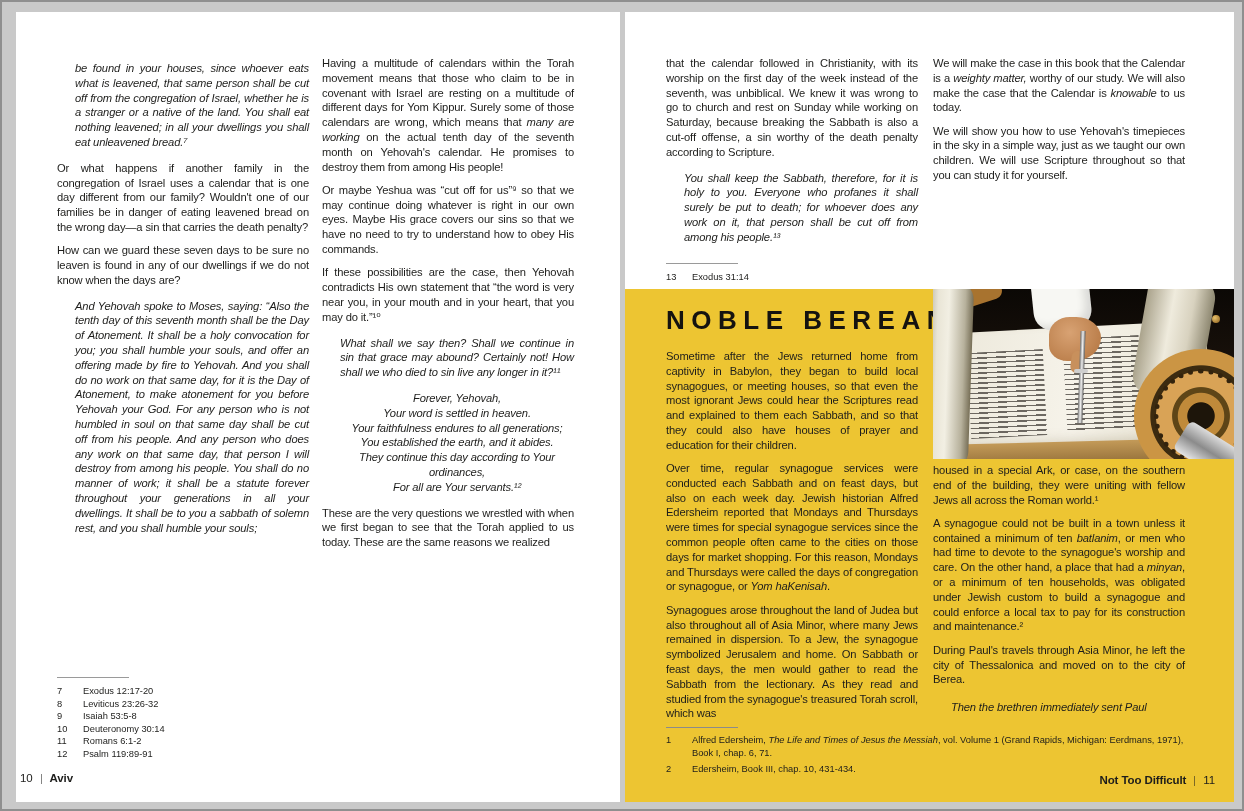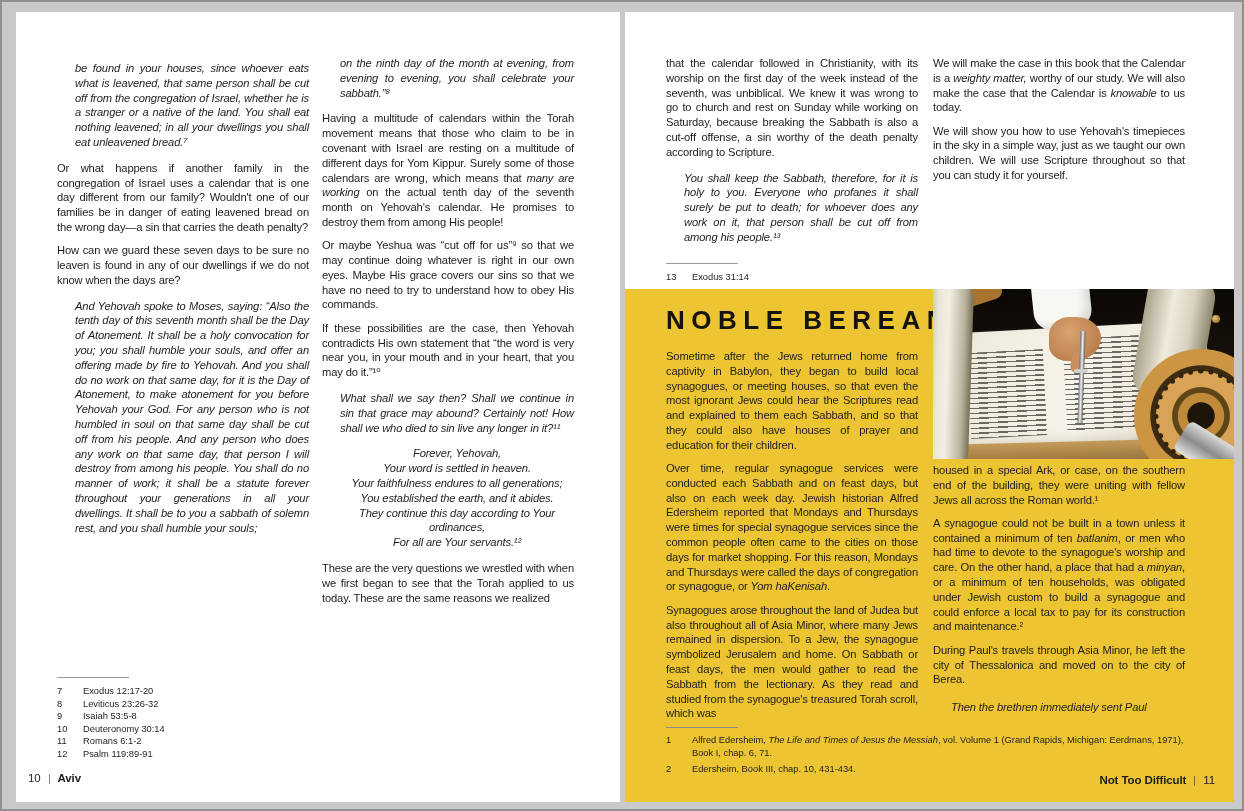--- a/index.html
+++ b/index.html
@@ -14,21 +14,21 @@
   .poem{text-align:center;}
   .poem div{margin:0;}
   .fnblock{position:absolute;font-size:9.3px;line-height:12.6px;letter-spacing:0;}
   .fnrule{width:72px;border-top:1px solid #9a9a9a;margin-bottom:7px;}
   .fnrow{display:flex;align-items:flex-start;}
   .fnnum{width:26px;flex:none;}
   .fn-inline{margin-top:18px;font-size:9.3px;line-height:12.6px;letter-spacing:0;text-align:left;}
   .pfooter{position:absolute;font-size:11.5px;letter-spacing:-0.1px;}
   .pfooter .bar{font-weight:300;padding:0 7px;transform:scaleX(.6);display:inline-block;}
   .pfooter b{font-weight:700;}
-  .left-f{left:12px;bottom:18px;}
+  .left-f{left:4px;bottom:18px;}
   .right-f{right:19px;bottom:16px;}
   .it{font-style:italic;}
   .feature{position:absolute;left:0;top:277px;width:609px;height:513px;background:#edc532;}
   .f-title{position:absolute;left:41px;top:16px;margin:0;font-size:26px;font-weight:600;letter-spacing:6.5px;color:#151310;white-space:nowrap;}
   .f-col1{left:41px;top:60px;}
   .f-col2{left:308px;top:174px;}
   .f-quote{font-style:italic;margin:13px 0 0 18px;text-align:left;}
   .f-fns{left:41px;top:438px;width:535px;}
   .f-fns .fnrule{border-top-color:#8b8b8b;margin-bottom:6px;}
   .f-fns .fnrow{margin-bottom:3.5px;}
@@ -71,21 +71,20 @@
 
   <section class="page left">
     <div class="col" style="left:41px;top:38px;">
       <div class="quote">be found in your houses, since whoever eats what is leavened, that same person shall be cut off from the congregation of Israel, whether he is a stranger or a native of the land. You shall eat nothing leavened; in all your dwellings you shall eat unleavened bread.⁷</div>
       <p>Or what happens if another family in the congregation of Israel uses a calendar that is one day different from our family? Wouldn't one of our families be in danger of eating leavened bread on the wrong day—a sin that carries the death penalty?</p>
       <p>How can we guard these seven days to be sure no leaven is found in any of our dwellings if we do not know when the days are?</p>
       <div class="quote">And Yehovah spoke to Moses, saying: “Also the tenth day of this seventh month shall be the Day of Atonement. It shall be a holy convocation for you; you shall humble your souls, and offer an offering made by fire to Yehovah. And you shall do no work on that same day, for it is the Day of Atonement, to make atonement for you before Yehovah your God. For any person who is not humbled in soul on that same day shall be cut off from his people. And any person who does any work on that same day, that person I will destroy from among his people. You shall do no manner of work; it shall be a statute forever throughout your generations in all your dwellings. It shall be to you a sabbath of solemn rest, and you shall humble your souls;</div>
     </div>
 
     <div class="col" style="left:306px;top:44px;">
-      <div class="quote" style="margin-top:0;">on the ninth day of the month at evening, from evening to evening, you shall celebrate your sabbath.”⁸</div>
       <p><span>Having a multitude of calendars within the Torah movement means that those who claim to be in covenant with Israel are resting on a multitude of different days for Yom Kippur. Surely some of those calendars are wrong, which means that </span><span class="it">many are working</span><span> on the actual tenth day of the seventh month on Yehovah's calendar. He promises to destroy them from among His people!</span></p>
       <p>Or maybe Yeshua was “cut off for us”⁹ so that we may continue doing whatever is right in our own eyes. Maybe His grace covers our sins so that we have no need to try to understand how to obey His commands.</p>
       <p>If these possibilities are the case, then Yehovah contradicts His own statement that “the word is very near you, in your mouth and in your heart, that you may do it.”¹⁰</p>
       <div class="quote">What shall we say then? Shall we continue in sin that grace may abound? Certainly not! How shall we who died to sin live any longer in it?¹¹</div>
       <div class="quote poem">
         <div>Forever, Yehovah,</div>
         <div>Your word is settled in heaven.</div>
         <div>Your faithfulness endures to all generations;</div>
         <div>You established the earth, and it abides.</div>
         <div>They continue this day according to Your ordinances,</div>

